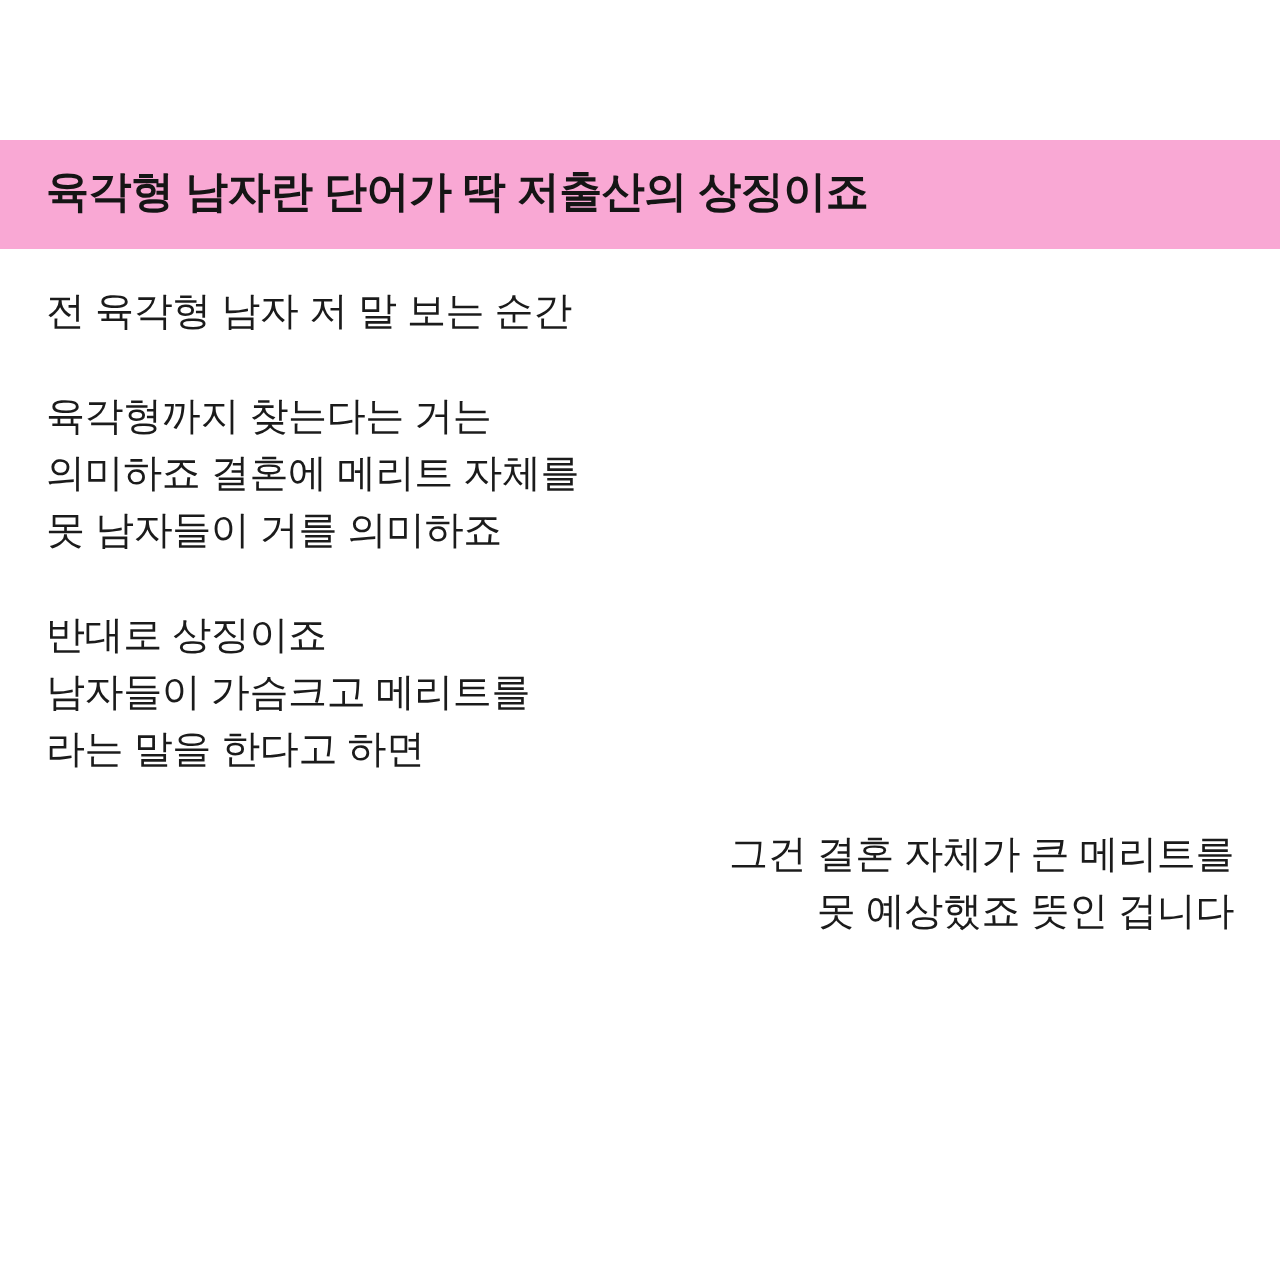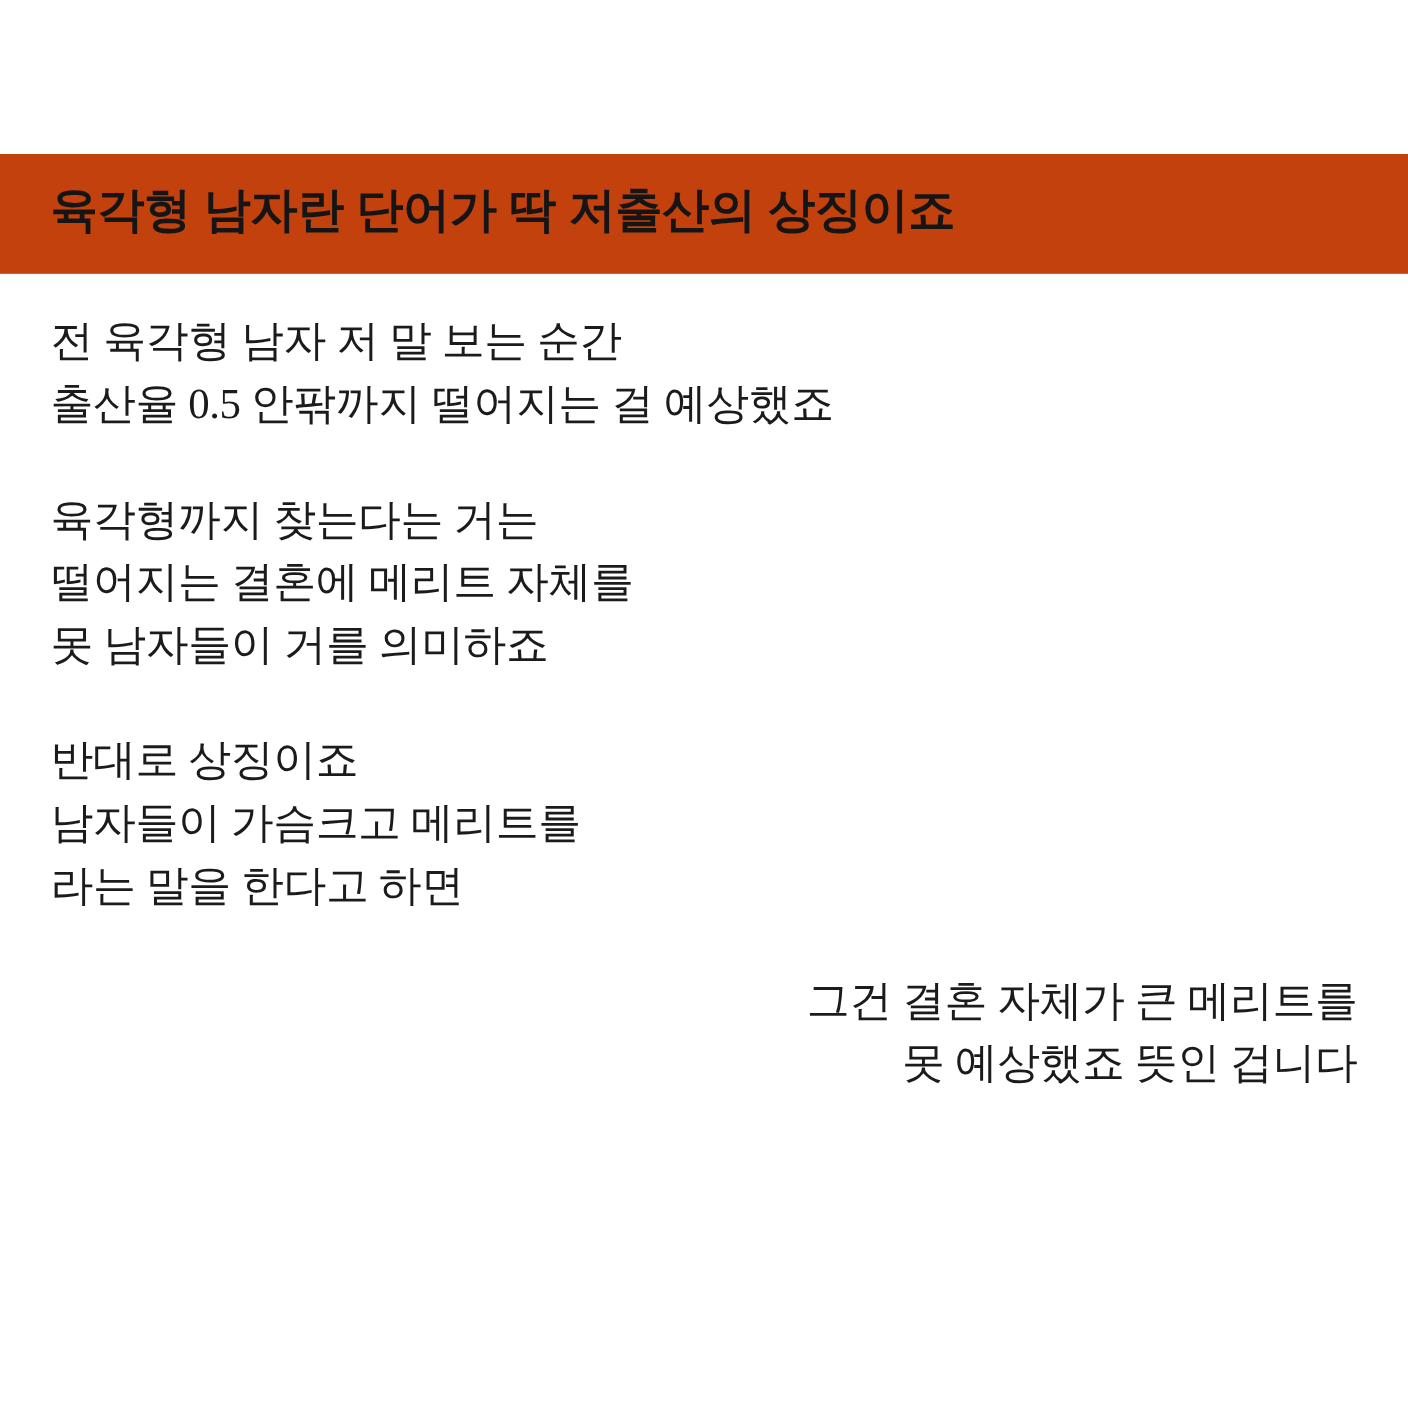--- a/index.html
+++ b/index.html
@@ -23,21 +23,21 @@
   }
 
   
   .top-gap {
     height: 140px;
     background: #ffffff;
   }
 
   
   .title-band {
-    background: #c2410c;
+    background: #f9a8d4;
     padding: 24px 22px 30px 46px;
     box-sizing: border-box;
   }
 
   .title-text {
     font-size: 43px;
     line-height: 1.28;
     font-weight: bold;
     color: #151515;
     letter-spacing: -0.5px;
@@ -45,21 +45,20 @@
   }
 
   .body-area {
     padding: 34px 46px 0 46px;
     box-sizing: border-box;
     background: #ffffff;
   }
 
   .para {
     margin: 0 0 48px 0;
-    font-family: Liberation Serif, serif;
   }
   .para:last-child {
     margin-bottom: 0;
     text-align: right;
   }
 
   .line {
     font-size: 39px;
     line-height: 1.46;
     color: #1b1b1b;
@@ -75,26 +74,25 @@
   <div class="top-gap"></div>
 
   <div class="title-band">
     <div class="title-text">육각형 남자란 단어가 딱 저출산의 상징이죠</div>
   </div>
 
   <div class="body-area">
 
     <div class="para">
       <div class="line">전 육각형 남자 저 말 보는 순간</div>
-      <div class="line">출산율 0.5 안팎까지 떨어지는 걸 예상했죠</div>
     </div>
 
     <div class="para">
       <div class="line">육각형까지 찾는다는 거는</div>
-      <div class="line">떨어지는 결혼에 메리트 자체를</div>
+      <div class="line">의미하죠 결혼에 메리트 자체를</div>
       <div class="line">못 남자들이 거를 의미하죠</div>
     </div>
 
     <div class="para">
       <div class="line">반대로 상징이죠</div>
       <div class="line">남자들이 가슴크고 메리트를</div>
       <div class="line">라는 말을 한다고 하면</div>
     </div>
 
     <div class="para">

